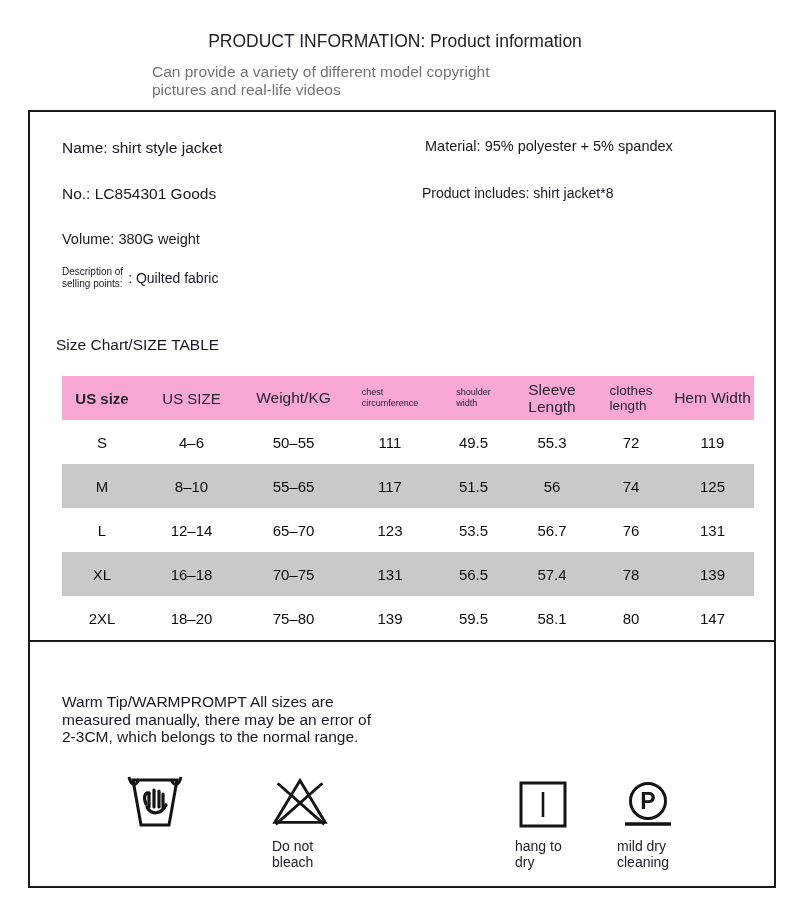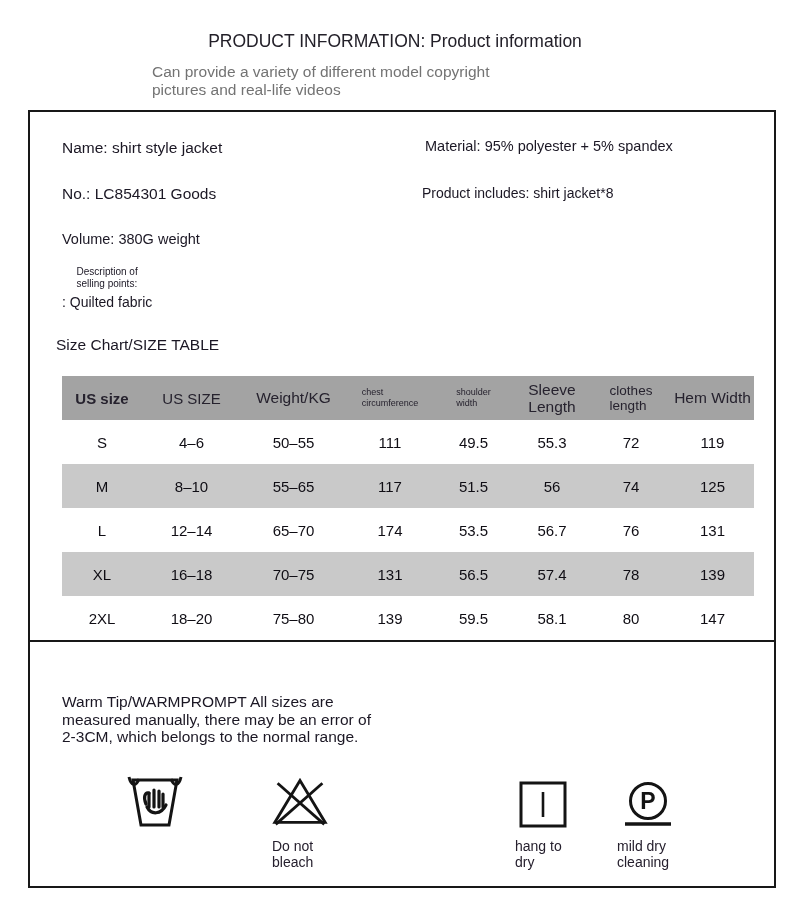--- a/index.html
+++ b/index.html
@@ -15,35 +15,35 @@
   .page-title{top:31px;left:0;width:100%;text-align:center;font-size:17.5px;color:#232029;}
   .page-subtitle{top:63px;left:152px;font-size:15.5px;line-height:17.5px;color:#737373;}
 
   
   .box{top:110px;left:18px;width:744px;height:774px;border:2px solid #181818;background:#fff;margin-left:10px;}
 
   
   .info-name{left:32px;top:27px;font-size:15.5px;}
   .info-no{left:32px;top:73px;font-size:15.5px;}
   .info-volume{left:32px;top:119px;font-size:14.5px;}
-  .info-desc{left:32px;top:154px;display:flex;align-items:center;gap:5px;flex-direction:column;}
+  .info-desc{left:32px;top:154px;display:flex;align-items:center;gap:5px;}
   .info-desc .lbl{font-size:10px;line-height:11.5px;}
   .info-desc .val{font-size:14px;}
   .info-material{left:395px;top:26px;font-size:14.5px;}
   .info-includes{left:392px;top:73px;font-size:14px;}
 
   
   .size-heading{left:26px;top:224px;font-size:15.5px;}
   table.size{position:absolute;left:32px;top:264px;width:692px;border-collapse:collapse;table-layout:fixed;color:#0f0d14;}
   table.size col.c0{width:80px}  table.size col.c1{width:99px}
   table.size col.c2{width:105px} table.size col.c3{width:88px}
   table.size col.c4{width:79px}  table.size col.c5{width:78px}
   table.size col.c6{width:80px}  table.size col.c7{width:83px}
   table.size th,table.size td{height:44px;padding:0;text-align:center;vertical-align:middle;font-weight:normal;font-size:15px;}
-  table.size thead tr{background:#a3a3a3;}
+  table.size thead tr{background:#f9a8d4;}
   table.size tbody tr:nth-child(even){background:#c9c9c9;}
   table.size th span{display:inline-block;text-align:left;white-space:pre-line;color:#26222e;}
   .h0 span{font-weight:bold;font-size:15px;}
   .h1 span{font-size:15px;}
   .h2 span{font-size:15.5px;}
   .h3 span,.h4 span{font-size:9px;line-height:10.5px;}
   .h5 span{font-size:15.5px;line-height:17px;}
   .h6 span{font-size:13.5px;line-height:15px;}
   .h7 span{font-size:15.5px;}
 
@@ -128,21 +128,21 @@
         <td>117</td>
         <td>51.5</td>
         <td>56</td>
         <td>74</td>
         <td>125</td>
       </tr>
       <tr>
         <td>L</td>
         <td>12–14</td>
         <td>65–70</td>
-        <td>174</td>
+        <td>123</td>
         <td>53.5</td>
         <td>56.7</td>
         <td>76</td>
         <td>131</td>
       </tr>
       <tr>
         <td>XL</td>
         <td>16–18</td>
         <td>70–75</td>
         <td>131</td>

